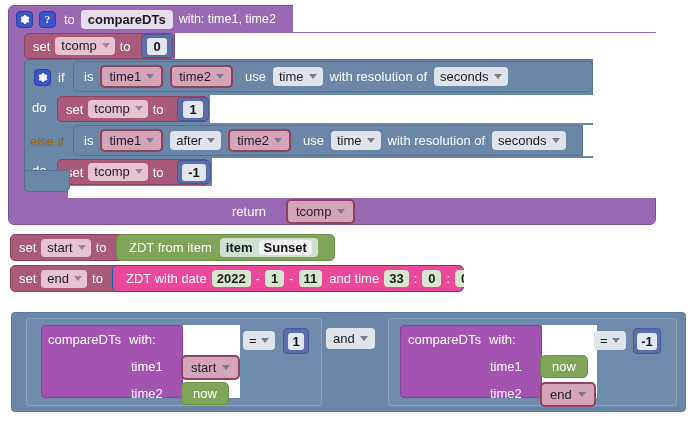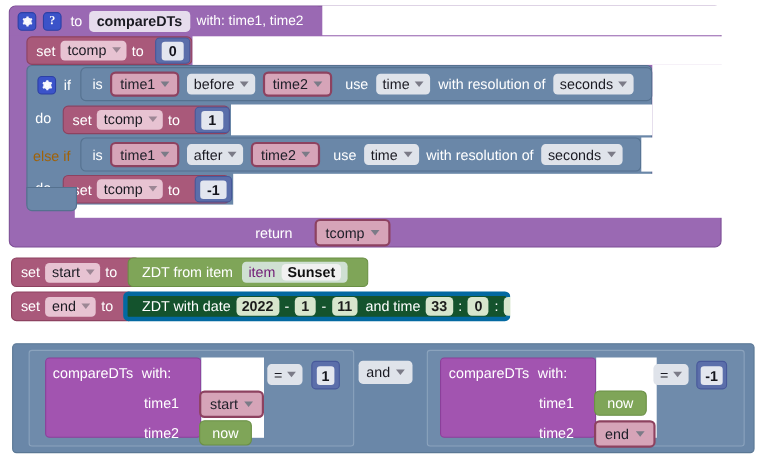--- a/index.html
+++ b/index.html
@@ -15,21 +15,21 @@
   .proc{background:#9a69b3;border:1px solid #7d4f96;border-radius:5px;}
   
   .var-set{background:#a9597a;border:1px solid #8d4260;border-radius:5px;color:#fff;}
   .var-get{background:#d6a4b8;border:2px solid #8d4260;border-radius:5px;color:#20202a;}
   
   .ctl{background:#6a87a8;border:1px solid #55718f;border-radius:5px;color:#fff;}
   
   .math{background:#5b6eaa;border:1px solid #47589a;border-radius:4px;color:#fff;}
   
   .grn{background:#7fa558;border:1px solid #6a8f45;border-radius:5px;color:#fff;}
-  .grn-dk{background:#14532d;border:4px solid #0369a1;border-radius:5px;color:#fff;text-align:center;}
+  .grn-dk{background:#ec4899;border:1px solid #0369a1;border-radius:5px;color:#fff;text-align:center;}
 
   
   .fld{
     background:#e9e9ef;border-radius:4px;color:#1a1a22;
     padding:1px 5px 2px 6px;display:inline-flex;align-items:center;gap:4px;
     line-height:15px;white-space:nowrap;
   }
   .fld.lite{background:#dfe3ea;}
   .fld.name{background:#e6dced;color:#1a1a22;font-weight:bold;}
   .fld.pinkish{background:#e7c3d2;}
@@ -105,24 +105,20 @@
   </span>
   <span class="lbl">if</span>
 </div>
 
 <div class="abs ctl" style="left:73px;top:61px;width:520px;height:31px;display:flex;align-items:center;gap:7px;padding-left:10px;background:#6a87a8;border:1px solid #55718f;">
   <span class="lbl">is</span>
   <span class="abs var-get" style="position:relative;padding:2px 7px;display:inline-flex;align-items:center;gap:4px;">
     <span>time1</span>
       <i class="caret"></i>
   </span>
-  <span class="fld lite" style="padding:2px 6px;">
-    <span>before</span>
-      <i class="caret"></i>
-  </span>
   <span class="var-get" style="padding:2px 7px;display:inline-flex;align-items:center;gap:4px;">
     <span>time2</span>
       <i class="caret"></i>
   </span>
   <span class="lbl" style="margin-left:5px;">use</span>
   <span class="fld lite" style="padding:2px 6px;">
     <span>time</span>
       <i class="caret"></i>
   </span>
   <span class="lbl">with resolution of</span>
@@ -209,21 +205,21 @@
   <span class="lbl">set</span>
   <span class="fld pinkish">
     <span>start</span>
       <i class="caret lt"></i>
   </span>
   <span class="lbl">to</span>
 </div>
 <div class="abs grn" style="left:116px;top:234px;width:219px;height:27px;display:flex;align-items:center;gap:8px;padding-left:12px;">
   <span class="lbl">ZDT from item</span>
   <span style="background:#cfe0d2;border-radius:4px;padding:2px 6px;display:inline-flex;align-items:center;gap:6px;">
-    <span style="color:#701a75;">item</span>
+    <span style="color:#0f172a;font-weight:bold;">item</span>
     <span class="fld whiteish" style="font-weight:bold;padding:0 5px;">Sunset</span>
   </span>
 </div>
 <div class="gapwhite" style="left:335px;top:232px;width:355px;height:30px;"></div>
 
 <div class="abs var-set" style="left:10px;top:265px;width:112px;height:27px;display:flex;align-items:center;gap:5px;padding-left:8px;">
   <span class="lbl">set</span>
   <span class="fld pinkish">
     <span>end</span>
       <i class="caret lt"></i>

